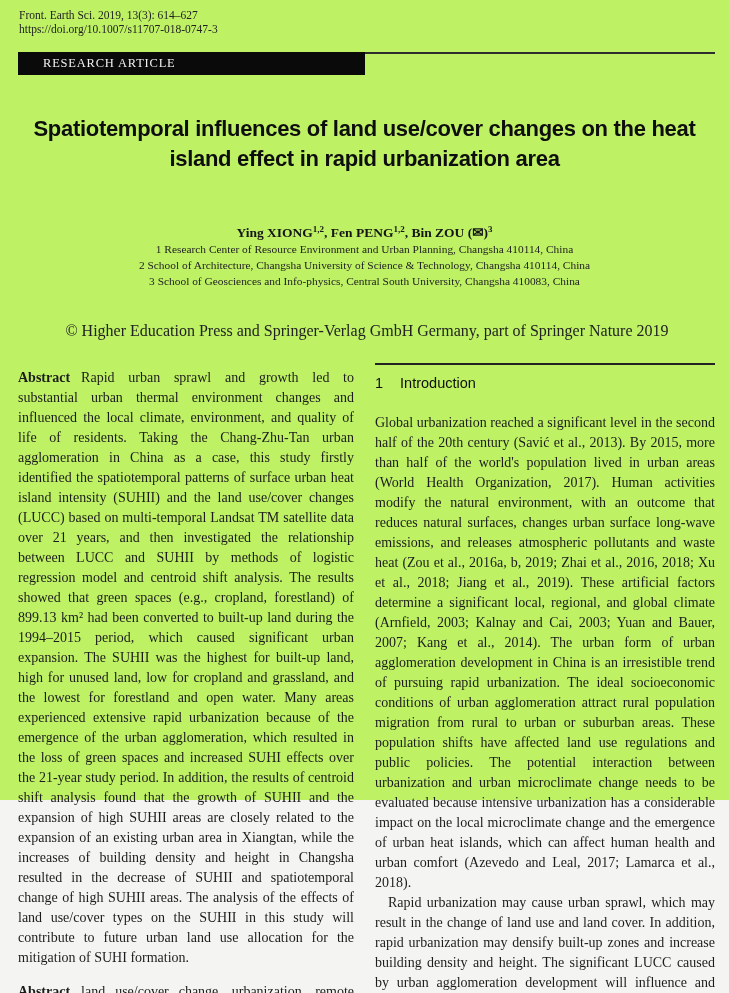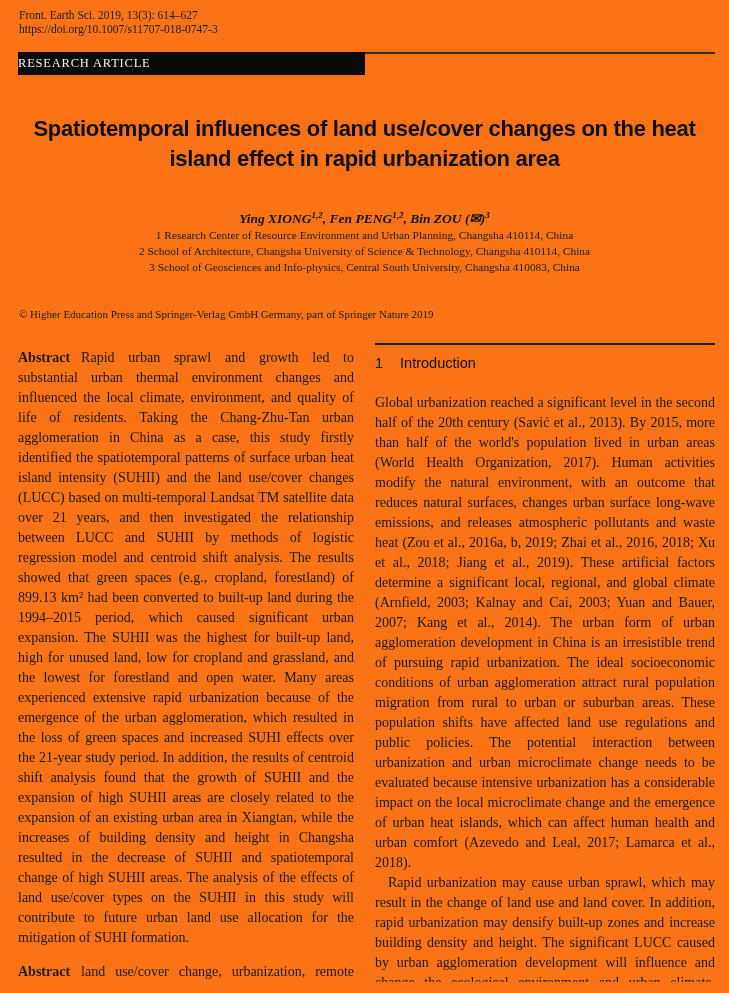--- a/index.html
+++ b/index.html
@@ -5,49 +5,49 @@
   html, body { margin: 0; padding: 0; }
   body {
     width: 729px; height: 993px;
     background: #f4f4f2;
     font-family: "Liberation Serif", serif;
     color: #1d1d1d;
     overflow: hidden;
   }
   .page {
     position: relative;
-    width: 729px; height: 993px;
-    background: #f97316;
+    width: 729px; height: 800px;
+    background: #bef264;
     box-sizing: border-box;
   }
 
   
   .masthead { padding: 8px 0 0 19px; font-size: 11.5px; line-height: 14px; color: #222; }
 
   
   .banner { position: relative; margin: 16px 14px 0 18px; height: 23px; }
   .banner-bar {
     position: absolute; left: 0; top: 0; width: 347px; height: 23px;
     background: #0a0a0a; color: #f2f2f0;
     font-size: 12.5px; letter-spacing: 0.8px;
-    display: flex; align-items: center; padding-left: 0; box-sizing: border-box;
+    display: flex; align-items: center; padding-left: 25px; box-sizing: border-box;
   }
   .banner-rule { position: absolute; left: 347px; right: 0; top: 0; height: 2px; background: #2e2e2e; }
 
   
   .title {
     margin: 39px auto 0; max-width: 700px; text-align: center;
     font-family: Liberation Sans, sans-serif; font-weight: bold;
     font-size: 22px; line-height: 30px; letter-spacing: -0.3px; color: #0e0e0e;
   }
-  .authors { margin-top: 35px; text-align: center; font-size: 13.5px; font-weight: bold; color: #151515; font-style: italic; }
+  .authors { margin-top: 49px; text-align: center; font-size: 13.5px; font-weight: bold; color: #151515; }
   .authors sup { font-size: 9px; font-weight: bold; }
   .affiliations { text-align: center; font-size: 11.4px; line-height: 16px; color: #222; }
 
-  .copyright { margin: 33px 14px 0 19px; font-size: 11px; color: #222; }
+  .copyright { margin: 33px 14px 0 19px; font-size: 16px; color: #222; text-align: center; }
 
   
   .columns {
     margin: 22px 14px 0 18px; height: 640px;
     display: grid; grid-template-columns: 336px 1fr; column-gap: 21px;
     overflow: hidden;
   }
   .col-left { display: flex; flex-direction: column; padding-top: 6px; box-sizing: border-box; }
   .body-text { font-size: 14px; line-height: 20px; text-align: justify; margin: 0; color: #1c1c1c; }
   .run-label { font-weight: bold; margin-right: 11px; }

